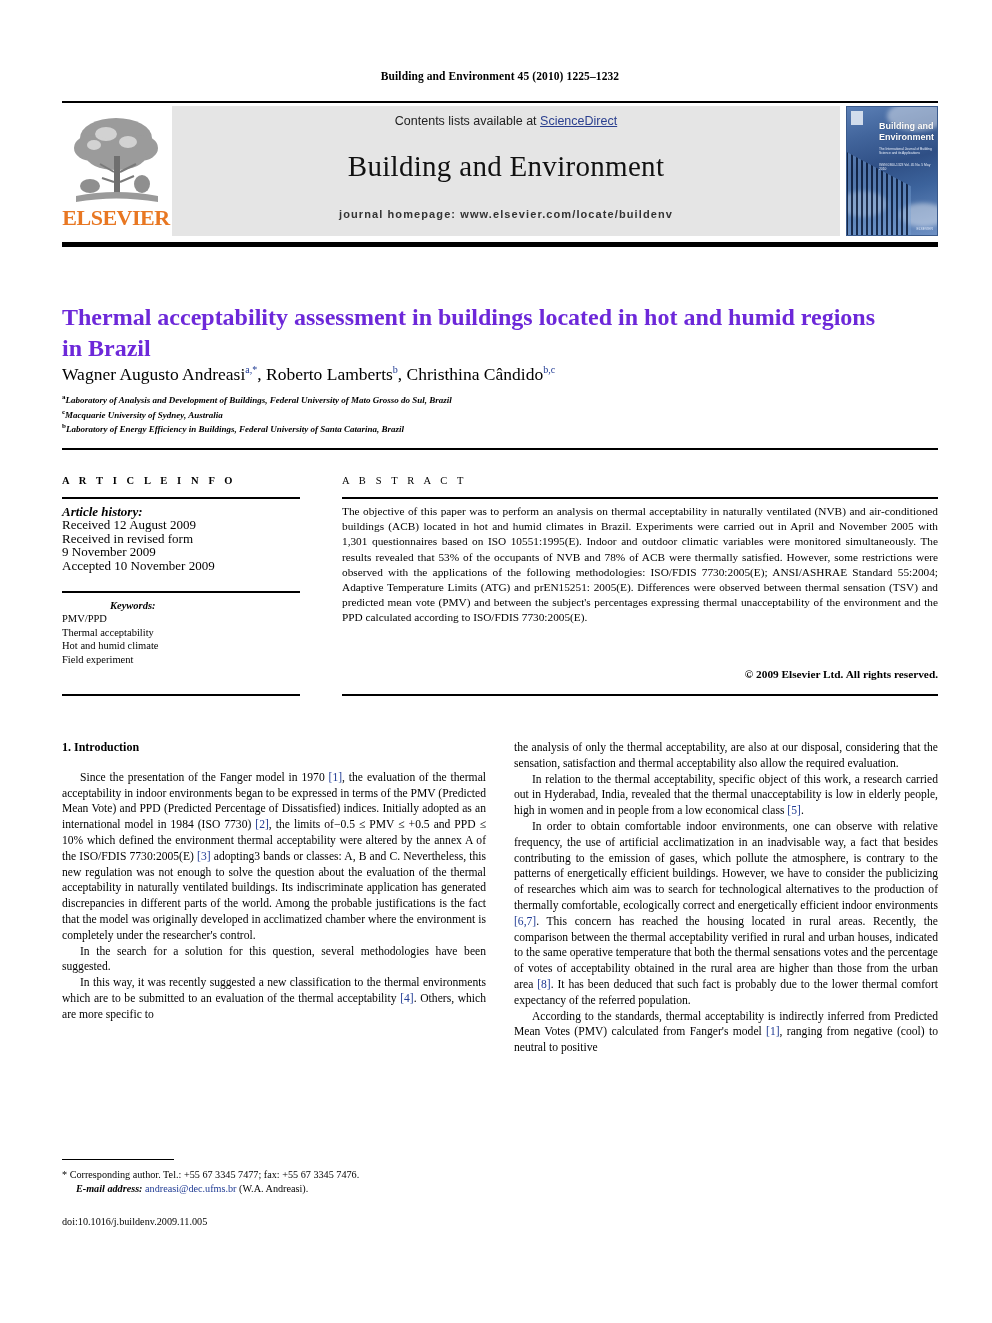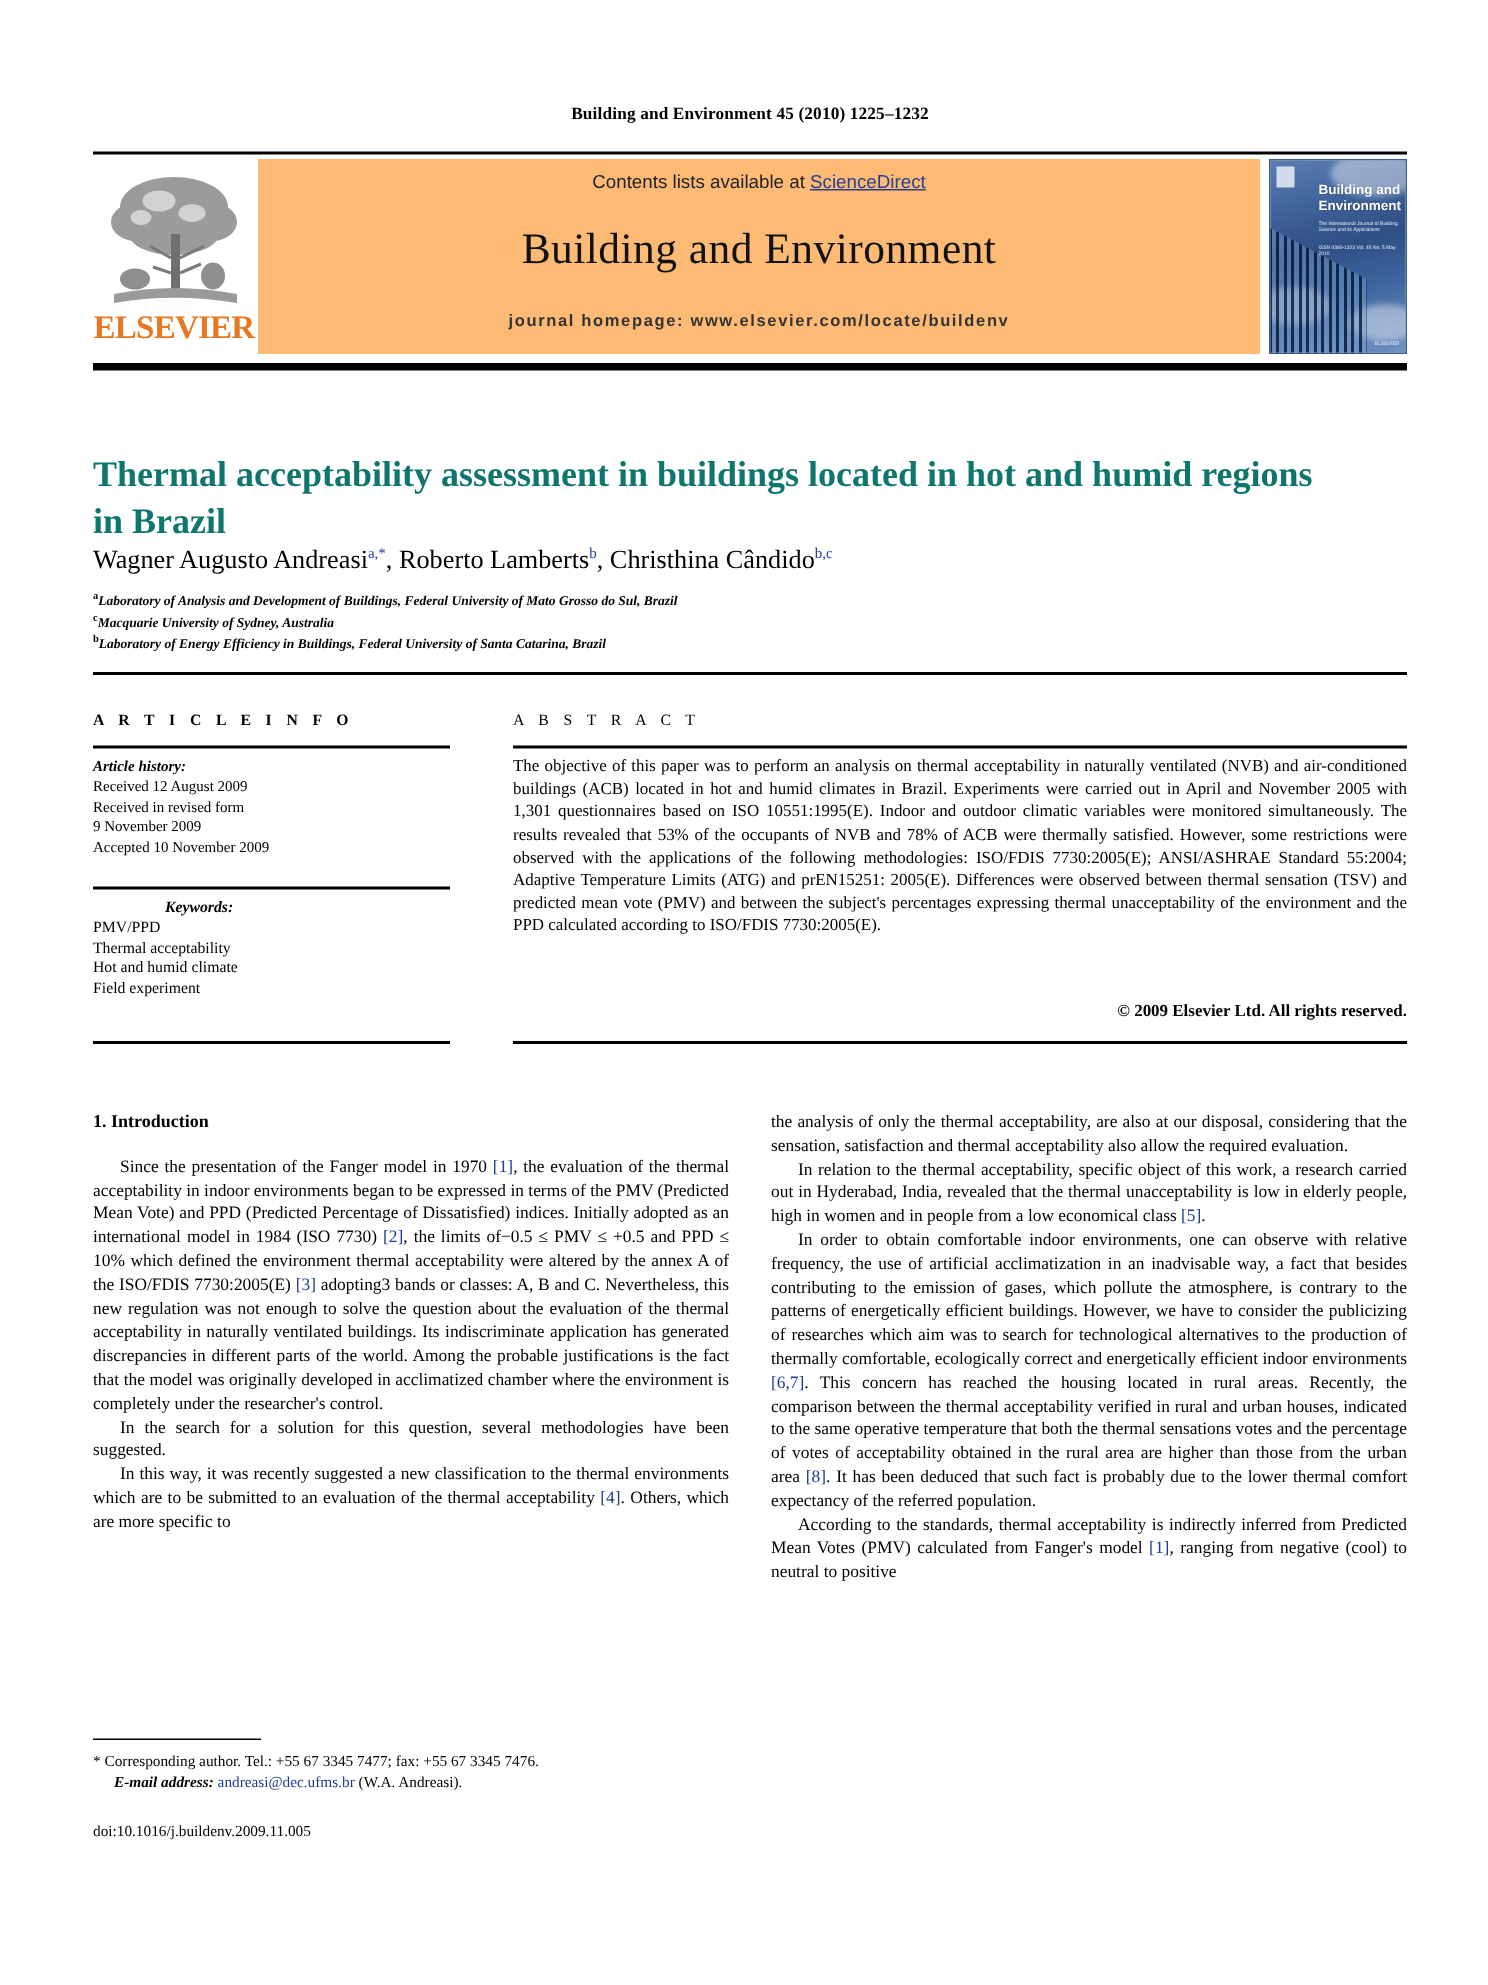--- a/index.html
+++ b/index.html
@@ -69,21 +69,21 @@
     font-family: "Liberation Serif", serif;
     font-size: 22px;
     font-weight: bold;
     letter-spacing: -0.5px;
     line-height: 24px;
   }
   .grey-band {
     position: absolute;
     left: 110px; top: 0;
     width: 668px; height: 130px;
-    background: #fdba74;
+    background: #e5e5e5;
   }
   .contents-line {
     position: absolute;
     left: 0; top: 8px; width: 668px;
     text-align: center;
     font-family: "Liberation Sans", sans-serif;
     font-size: 12.5px;
     color: #222;
   }
   .contents-line .sd {
@@ -169,21 +169,21 @@
     opacity: .85;
   }
 
   
   .art-title {
     position: absolute;
     left: 62px; top: 286px; width: 830px;
     font-size: 24px;
     line-height: 31px;
     font-family: "Liberation Serif", serif;
-    color: #0f766e;
+    color: #6d28d9;
   }
   .authors {
     position: absolute;
     left: 62px; top: 358px; width: 860px;
     font-size: 17.5px;
     line-height: 23px;
   }
   .authors sup {
     font-size: 10px;
     color: #1f3a93;
@@ -230,21 +230,21 @@
   }
   .rule-abs-sub {
     position: absolute;
     left: 342px; top: 497px; width: 596px; height: 2px;
     background: #000;
   }
 
   .history {
     position: absolute;
     left: 62px; top: 505px; width: 250px;
-    font-size: 10px;
+    font-size: 13px;
     line-height: 13.4px;
   }
   .history .hd { font-style: italic; font-weight: bold; }
   .rule-kw {
     position: absolute;
     left: 62px; top: 591px; width: 238px; height: 2px;
     background: #000;
   }
   .keywords {
     position: absolute;

